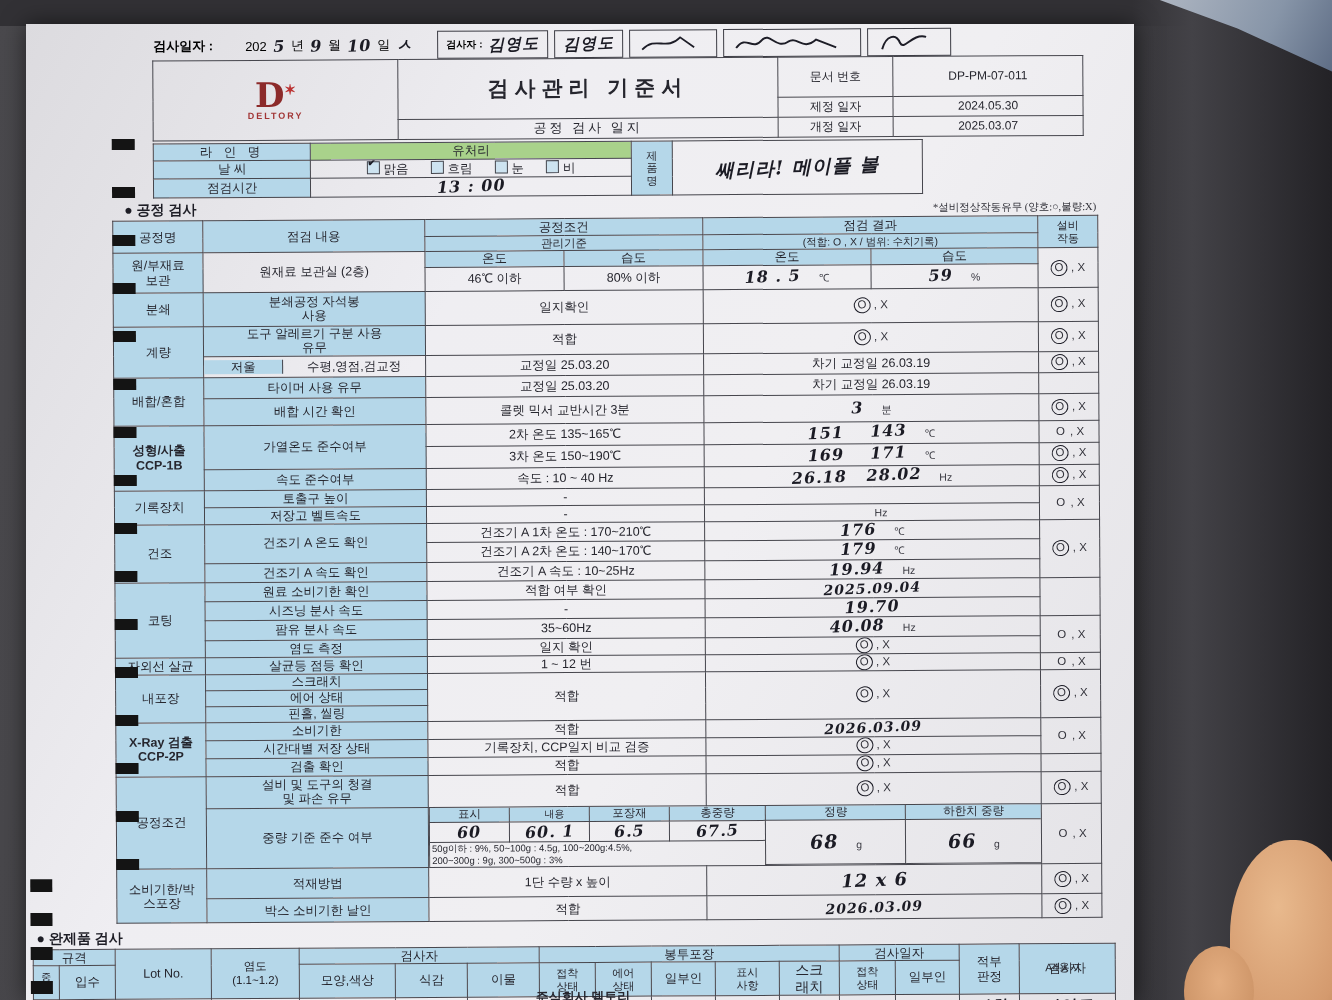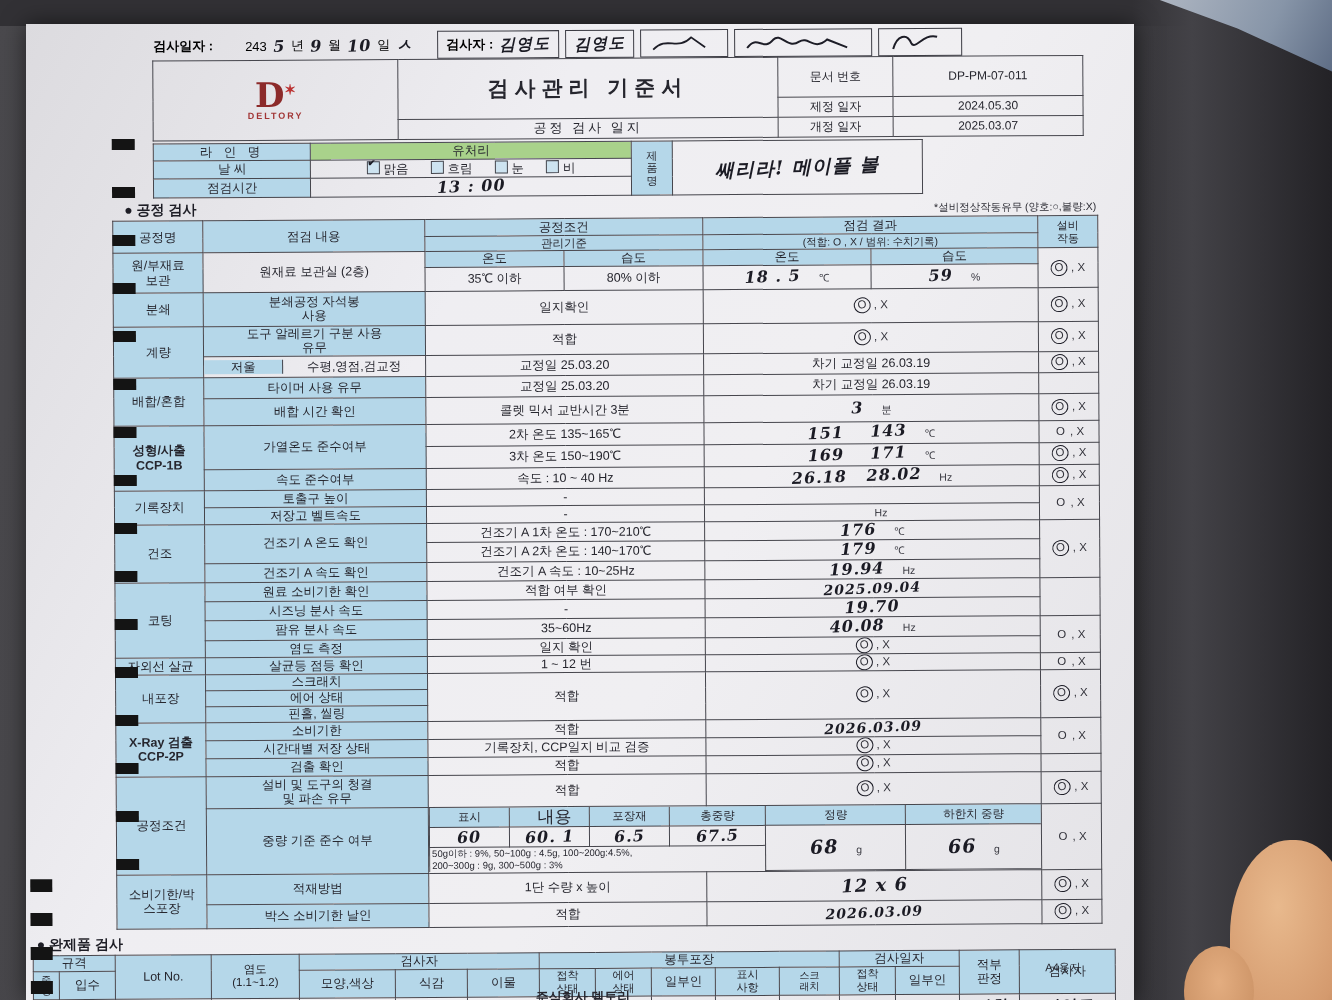--- a/index.html
+++ b/index.html
@@ -31,21 +31,21 @@
   .g{background:#a9d28b;}
   .pre{white-space:pre-line;}
   .hw{font-family:"DejaVu Serif",serif;font-style:italic;font-weight:bold;color:#1b1b24;
       font-size:16px;white-space:pre;letter-spacing:1px;display:inline-block;transform:rotate(-2deg);}
   .hw.sm{font-size:14px;}
   .unit{font-size:10.5px;color:#3a3a42;margin-left:18px;}
   .ox{white-space:nowrap;font-size:11.5px;color:#33333b;}
   .ox .o{display:inline-block;min-width:13px;}
   .ox .c{border:1.6px solid #1d1d27;border-radius:50%;width:15px;height:14px;line-height:13px;transform:rotate(-10deg);}
   .sect{font-size:14px;font-weight:bold;color:#1e1e26;}
-  .note{font-size:10.5px;color:#2c2c34;}
+  .note{font-size:10.5px;color:#2c2c34;font-family:Liberation Serif, serif;}
   .cb{display:inline-block;width:11px;height:11px;border:1.5px solid #46464d;background:#cde3f0;
       vertical-align:-1px;margin-right:4px;position:relative;}
   .cb .ck{position:absolute;top:-9px;left:-2px;font-size:14px;}
   .toprow{position:absolute;left:130px;top:6px;display:flex;align-items:center;gap:6px;}
   .sigbox{border:1.5px solid #3c3c44;height:26px;display:flex;align-items:center;padding:0 8px;}
   .logo-d{font-family:"DejaVu Serif",serif;font-weight:bold;font-size:34px;color:#8c2a2a;line-height:.9;}
   .logo-star{color:#b33;font-size:14px;vertical-align:super;}
   .logo-name{font-size:9px;font-weight:bold;color:#a23636;letter-spacing:2px;}
   .ftr-org{position:absolute;left:0;right:0;bottom:-6px;text-align:center;font-size:13px;font-weight:bold;color:#26262e;}
   .ftr-paper{position:absolute;right:56px;bottom:22px;font-size:11px;color:#26262e;}
@@ -56,30 +56,30 @@
 
 <div class="bg-topstrip"></div>
 <div class="bg-right"></div>
 <div class="bg-curl"></div>
 
 <div class="paper">
 <div class="content">
 
   <div class="toprow">
     <span style="font-size:13px;font-weight:bold;">검사일자 :</span>
-    <span style="font-size:13px;margin-left:26px;">243</span>
+    <span style="font-size:13px;margin-left:26px;">202</span>
     <span class="hw">5</span>
     <span style="font-size:13px;">년</span>
     <span class="hw">9</span>
     <span style="font-size:13px;">월</span>
     <span class="hw">10</span>
     <span style="font-size:13px;">일</span>
     <span class="hw">ㅅ</span>
     <span class="sigbox" style="margin-left:18px;gap:6px;">
-      <span style="font-size:13px;font-weight:bold;">검사자 :</span>
+      <span style="font-size:10px;font-weight:bold;">검사자 :</span>
       <span class="hw">김영도</span>
     </span>
     <span class="sigbox">
       <span class="hw">김영도</span>
     </span>
     <span class="sigbox" style="width:70px;">
       <svg class="sig" width="60" height="20" viewBox="0 0 60 20">
         <path d="M4,16 C18,2 28,18 42,4 L56,14" stroke="#1d1d27" stroke-width="1.8" fill="none"></path>
           </svg>
     </span>
@@ -193,21 +193,21 @@
       <td class="b pre" rowspan="2">원/부재료
 보관</td>
       <td rowspan="2">원재료 보관실 (2층)</td>
       <td class="b">온도</td>
       <td class="b">습도</td>
       <td class="b">온도</td>
       <td class="b">습도</td>
       <td rowspan="2"><span class="ox"><span class="o c">O</span><span> , X</span></span></td>
     </tr>
     <tr style="height:24px;">
-      <td>35℃ 이하</td>
+      <td>46℃ 이하</td>
       <td>80% 이하</td>
       <td><span class="hw">18 . 5</span><span class="unit">℃</span></td>
       <td><span class="hw">59</span><span class="unit">%</span></td>
     </tr>
 
     <tr style="height:34px;">
       <td class="b">분쇄</td>
       <td class="b pre">분쇄공정 자석봉
 사용</td>
       <td colspan="2">일지확인</td>
@@ -381,21 +381,21 @@
                   <col style="width:80px">
                   <col style="width:80px">
                   <col style="width:80px">
                   <col style="width:96px">
                   <col style="width:140px">
                   <col style="width:135px">
                 </colgroup>
           <tbody>
                   <tr style="height:15px;">
             <td class="b" style="border-top:0;font-size:11.5px;">표시</td>
-            <td class="b" style="border-top:0;font-size:17px;padding-left:12px;">내용</td>
+            <td class="b" style="border-top:0;font-size:10px;padding-left:12px;">내용</td>
             <td class="b" style="border-top:0;font-size:11.5px;">포장재</td>
             <td class="b" style="border-top:0;font-size:11.5px;">총중량</td>
             <td class="b" style="border-top:0;font-size:11.5px;">정량</td>
             <td class="b" style="border-top:0;border-right:0;font-size:11.5px;">하한치 중량</td>
           </tr>
           <tr style="height:20px;">
             <td><span class="hw">60</span></td>
             <td><span class="hw">60. 1</span></td>
             <td><span class="hw">6.5</span></td>
             <td><span class="hw">67.5</span></td>
@@ -473,21 +473,21 @@
       <td class="b">모양,색상</td>
       <td class="b">식감</td>
       <td class="b">이물</td>
       <td class="b pre" style="font-size:11px;">접착
 상태</td>
       <td class="b pre" style="font-size:11px;">에어
 상태</td>
       <td class="b">일부인</td>
       <td class="b pre" style="font-size:11px;">표시
 사항</td>
-      <td class="b pre" style="font-size:10px;">스크
+      <td class="b pre" style="font-size:14px;">스크
 래치</td>
       <td class="b pre" style="font-size:11px;">접착
 상태</td>
       <td class="b">일부인</td>
     </tr>
     <tr style="height:26px;">
       <td><span class="hw sm">60</span></td>
       <td><span class="hw sm">67.5</span></td>
       <td><span class="hw sm">2026.03.09</span></td>
       <td><span class="hw sm">0 . 7</span></td>

